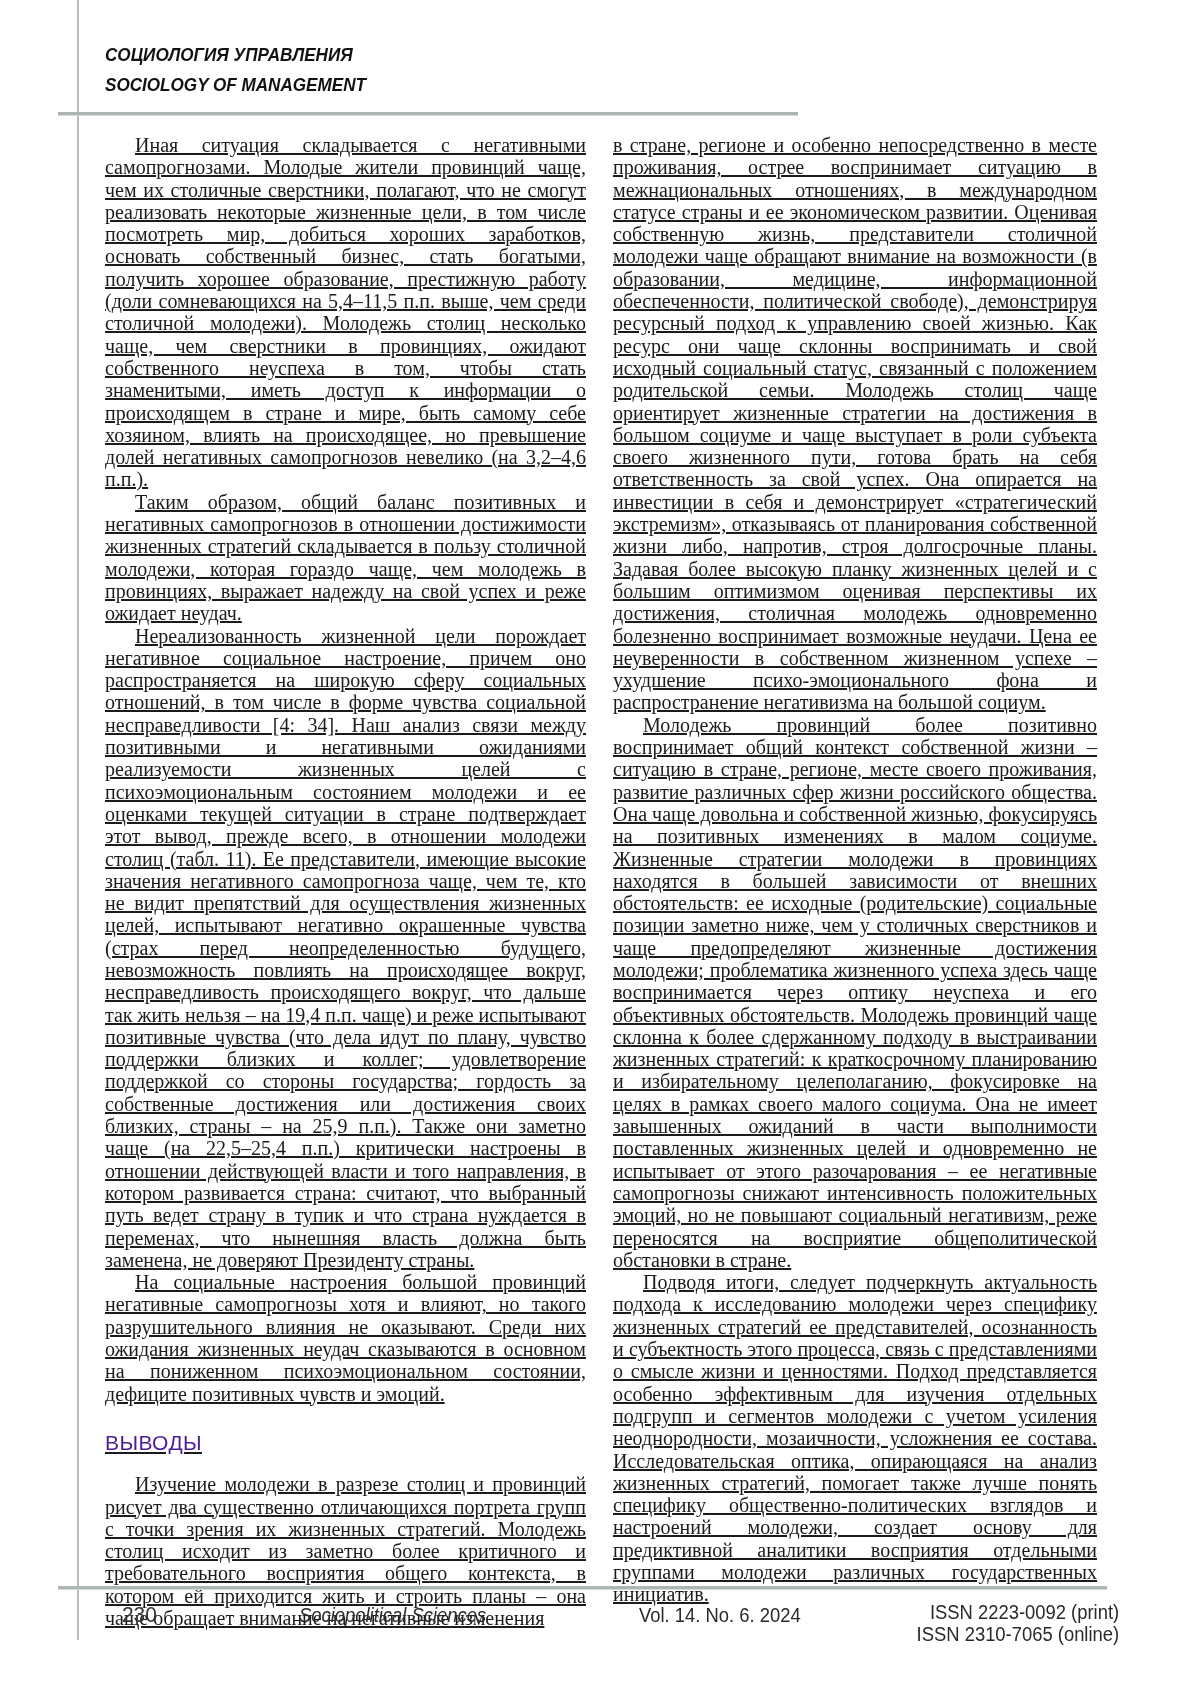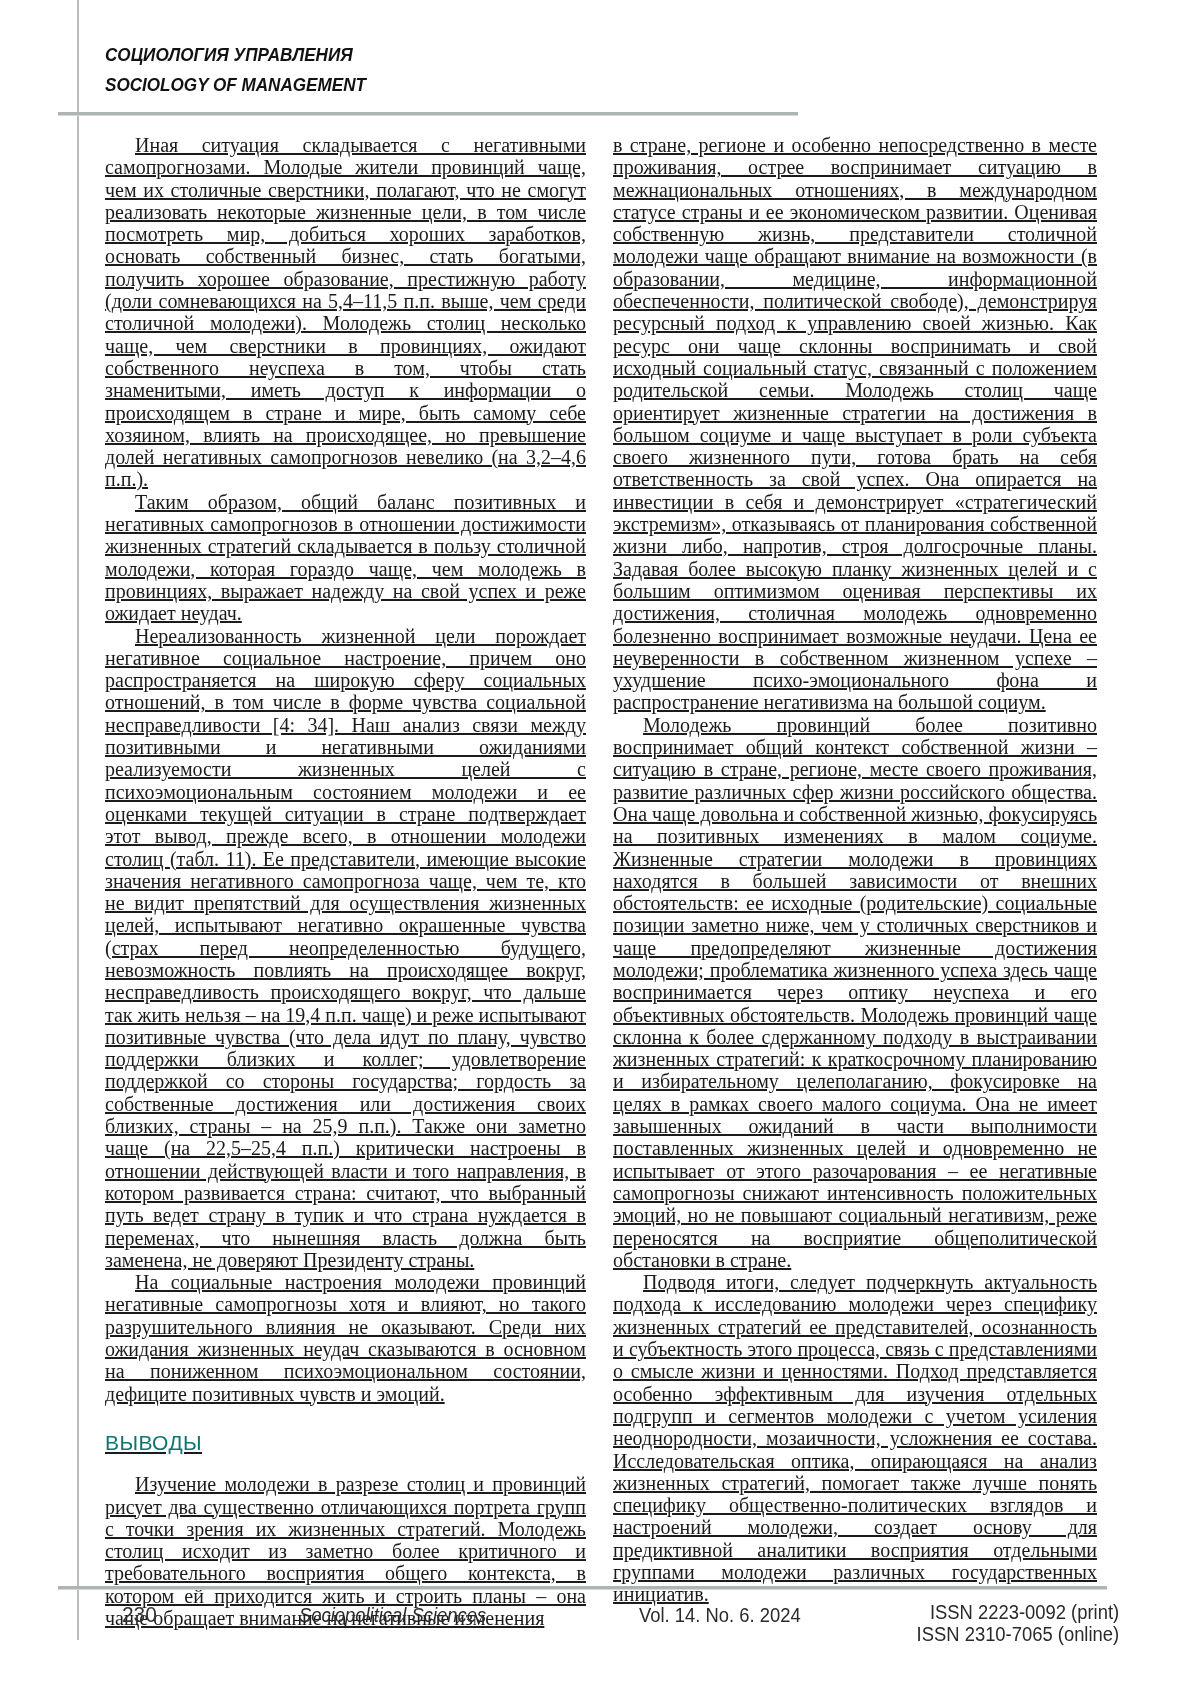--- a/index.html
+++ b/index.html
@@ -66,21 +66,21 @@
   }
   .col-left  { left: 105px; width: 481px; }
   .col-right { left: 613px; width: 484px; }
   .col p { margin: 0; }
   .col p.indent { text-indent: 30px; }
   .col h2 {
     font-family: "Liberation Sans", sans-serif;
     font-weight: 500;
     font-size: 21px;
     letter-spacing: 0.4px;
-    color: #0f766e;
+    color: #4c1d95;
     margin: 27px 0 19px 0;
   }
   .footer {
     position: absolute;
     top: 1602px;
     left: 12px;
     width: 1200px;
     height: 60px;
     font-family: "Liberation Sans", sans-serif;
     color: #2a2a2a;
@@ -132,21 +132,21 @@
   <div>СОЦИОЛОГИЯ УПРАВЛЕНИЯ</div>
   <div>SOCIOLOGY OF MANAGEMENT</div>
 </div>
 
 <div class="hrule-top"></div>
 
 <div class="col col-left">
     <p class="indent">Иная ситуация складывается с негативными самопрогнозами. Молодые жители провинций чаще, чем их столичные сверстники, полагают, что не смогут реализовать некоторые жизненные цели, в том числе посмотреть мир, добиться хороших заработков, основать собственный бизнес, стать богатыми, получить хорошее образование, престижную работу (доли сомневающихся на 5,4–11,5 п.п. выше, чем среди столичной молодежи). Молодежь столиц несколько чаще, чем сверстники в провинциях, ожидают собственного неуспеха в том, чтобы стать знаменитыми, иметь доступ к информации о происходящем в стране и мире, быть самому себе хозяином, влиять на происходящее, но превышение долей негативных самопрогнозов невелико (на 3,2–4,6 п.п.).</p>
     <p class="indent">Таким образом, общий баланс позитивных и негативных самопрогнозов в отношении достижимости жизненных стратегий складывается в пользу столичной молодежи, которая гораздо чаще, чем молодежь в провинциях, выражает надежду на свой успех и реже ожидает неудач.</p>
     <p class="indent">Нереализованность жизненной цели порождает негативное социальное настроение, причем оно распространяется на широкую сферу социальных отношений, в том числе в форме чувства социальной несправедливости [4: 34]. Наш анализ связи между позитивными и негативными ожиданиями реализуемости жизненных целей с психоэмоциональным состоянием молодежи и ее оценками текущей ситуации в стране подтверждает этот вывод, прежде всего, в отношении молодежи столиц (табл. 11). Ее представители, имеющие высокие значения негативного самопрогноза чаще, чем те, кто не видит препятствий для осуществления жизненных целей, испытывают негативно окрашенные чувства (страх перед неопределенностью будущего, невозможность повлиять на происходящее вокруг, несправедливость происходящего вокруг, что дальше так жить нельзя – на 19,4 п.п. чаще) и реже испытывают позитивные чувства (что дела идут по плану, чувство поддержки близких и коллег; удовлетворение поддержкой со стороны государства; гордость за собственные достижения или достижения своих близких, страны – на 25,9 п.п.). Также они заметно чаще (на 22,5–25,4 п.п.) критически настроены в отношении действующей власти и того направления, в котором развивается страна: считают, что выбранный путь ведет страну в тупик и что страна нуждается в переменах, что нынешняя власть должна быть заменена, не доверяют Президенту страны.</p>
-    <p class="indent">На социальные настроения молодежи провинций негативные самопрогнозы хотя и влияют, но такого разрушительного влияния не оказывают. Среди них ожидания жизненных неудач сказываются в основном на пониженном психоэмоциональном состоянии, дефиците позитивных чувств и эмоций.</p>
+    <p class="indent">На социальные настроения большой провинций негативные самопрогнозы хотя и влияют, но такого разрушительного влияния не оказывают. Среди них ожидания жизненных неудач сказываются в основном на пониженном психоэмоциональном состоянии, дефиците позитивных чувств и эмоций.</p>
     <h2>ВЫВОДЫ</h2>
     <p class="indent">Изучение молодежи в разрезе столиц и провинций рисует два существенно отличающихся портрета групп с точки зрения их жизненных стратегий. Молодежь столиц исходит из заметно более критичного и требовательного восприятия общего контекста, в котором ей приходится жить и строить планы – она чаще обращает внимание на негативные изменения</p>
   </div>
 
 <div class="col col-right">
     <p>в стране, регионе и особенно непосредственно в месте проживания, острее воспринимает ситуацию в межнациональных отношениях, в международном статусе страны и ее экономическом развитии. Оценивая собственную жизнь, представители столичной молодежи чаще обращают внимание на возможности (в образовании, медицине, информационной обеспеченности, политической свободе), демонстрируя ресурсный подход к управлению своей жизнью. Как ресурс они чаще склонны воспринимать и свой исходный социальный статус, связанный с положением родительской семьи. Молодежь столиц чаще ориентирует жизненные стратегии на достижения в большом социуме и чаще выступает в роли субъекта своего жизненного пути, готова брать на себя ответственность за свой успех. Она опирается на инвестиции в себя и демонстрирует «стратегический экстремизм», отказываясь от планирования собственной жизни либо, напротив, строя долгосрочные планы. Задавая более высокую планку жизненных целей и с большим оптимизмом оценивая перспективы их достижения, столичная молодежь одновременно болезненно воспринимает возможные неудачи. Цена ее неуверенности в собственном жизненном успехе – ухудшение психо-эмоционального фона и распространение негативизма на большой социум.</p>
     <p class="indent">Молодежь провинций более позитивно воспринимает общий контекст собственной жизни – ситуацию в стране, регионе, месте своего проживания, развитие различных сфер жизни российского общества. Она чаще довольна и собственной жизнью, фокусируясь на позитивных изменениях в малом социуме. Жизненные стратегии молодежи в провинциях находятся в большей зависимости от внешних обстоятельств: ее исходные (родительские) социальные позиции заметно ниже, чем у столичных сверстников и чаще предопределяют жизненные достижения молодежи; проблематика жизненного успеха здесь чаще воспринимается через оптику неуспеха и его объективных обстоятельств. Молодежь провинций чаще склонна к более сдержанному подходу в выстраивании жизненных стратегий: к краткосрочному планированию и избирательному целеполаганию, фокусировке на целях в рамках своего малого социума. Она не имеет завышенных ожиданий в части выполнимости поставленных жизненных целей и одновременно не испытывает от этого разочарования – ее негативные самопрогнозы снижают интенсивность положительных эмоций, но не повышают социальный негативизм, реже переносятся на восприятие общеполитической обстановки в стране.</p>
     <p class="indent">Подводя итоги, следует подчеркнуть актуальность подхода к исследованию молодежи через специфику жизненных стратегий ее представителей, осознанность и субъектность этого процесса, связь с представлениями о смысле жизни и ценностями. Подход представляется особенно эффективным для изучения отдельных подгрупп и сегментов молодежи с учетом усиления неоднородности, мозаичности, усложнения ее состава. Исследовательская оптика, опирающаяся на анализ жизненных стратегий, помогает также лучше понять специфику общественно-политических взглядов и настроений молодежи, создает основу для предиктивной аналитики восприятия отдельными группами молодежи различных государственных инициатив.</p>
   </div>
 

